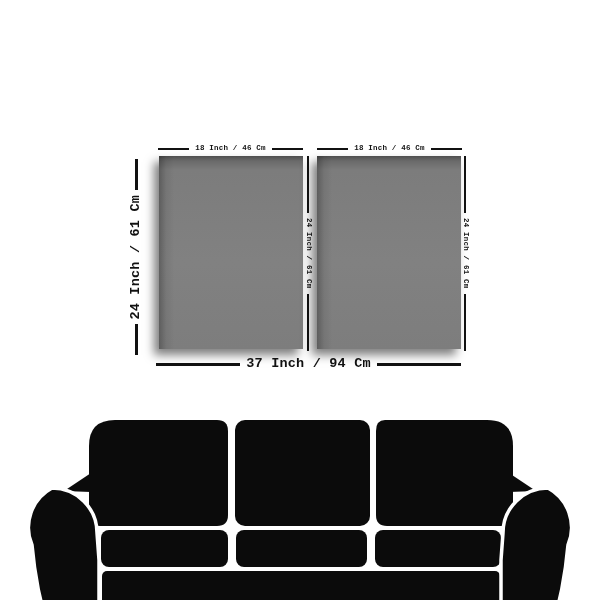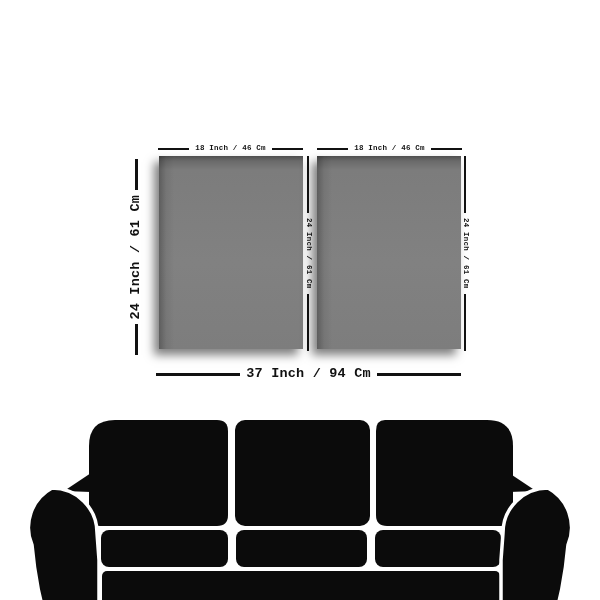--- a/index.html
+++ b/index.html
@@ -32,21 +32,21 @@
   .vline{flex:1; width:2px; background:#111;}
   .dim-v.thick .vline{width:3px;}
   .vtext-down{writing-mode:vertical-rl;}
   .vtext-up{writing-mode:vertical-rl; transform:rotate(180deg);}
 
   #dim-top-1{left:158px; top:99px; width:145px; height:14px;}
   #dim-top-2{left:317px; top:99px; width:145px; height:14px;}
   #dim-left {left:127px; top:116px; width:18px; height:196px;}
   #dim-mid  {left:301px; top:113px; width:14px; height:195px;}
   #dim-right{left:458px; top:113px; width:14px; height:195px;}
-  #dim-bottom{left:156px; top:322px; width:305px; height:18px;justify-content:flex-end;}
+  #dim-bottom{left:156px; top:312px; width:305px; height:18px;justify-content:flex-end;}
 
   
   #sofa{position:absolute; left:0; top:365px; width:600px; height:232px;}
   .arm{stroke:#ffffff; stroke-width:3.5; stroke-linejoin:round;}
 </style>
 </head>
 <body>
 
 <div id="stage">
 

